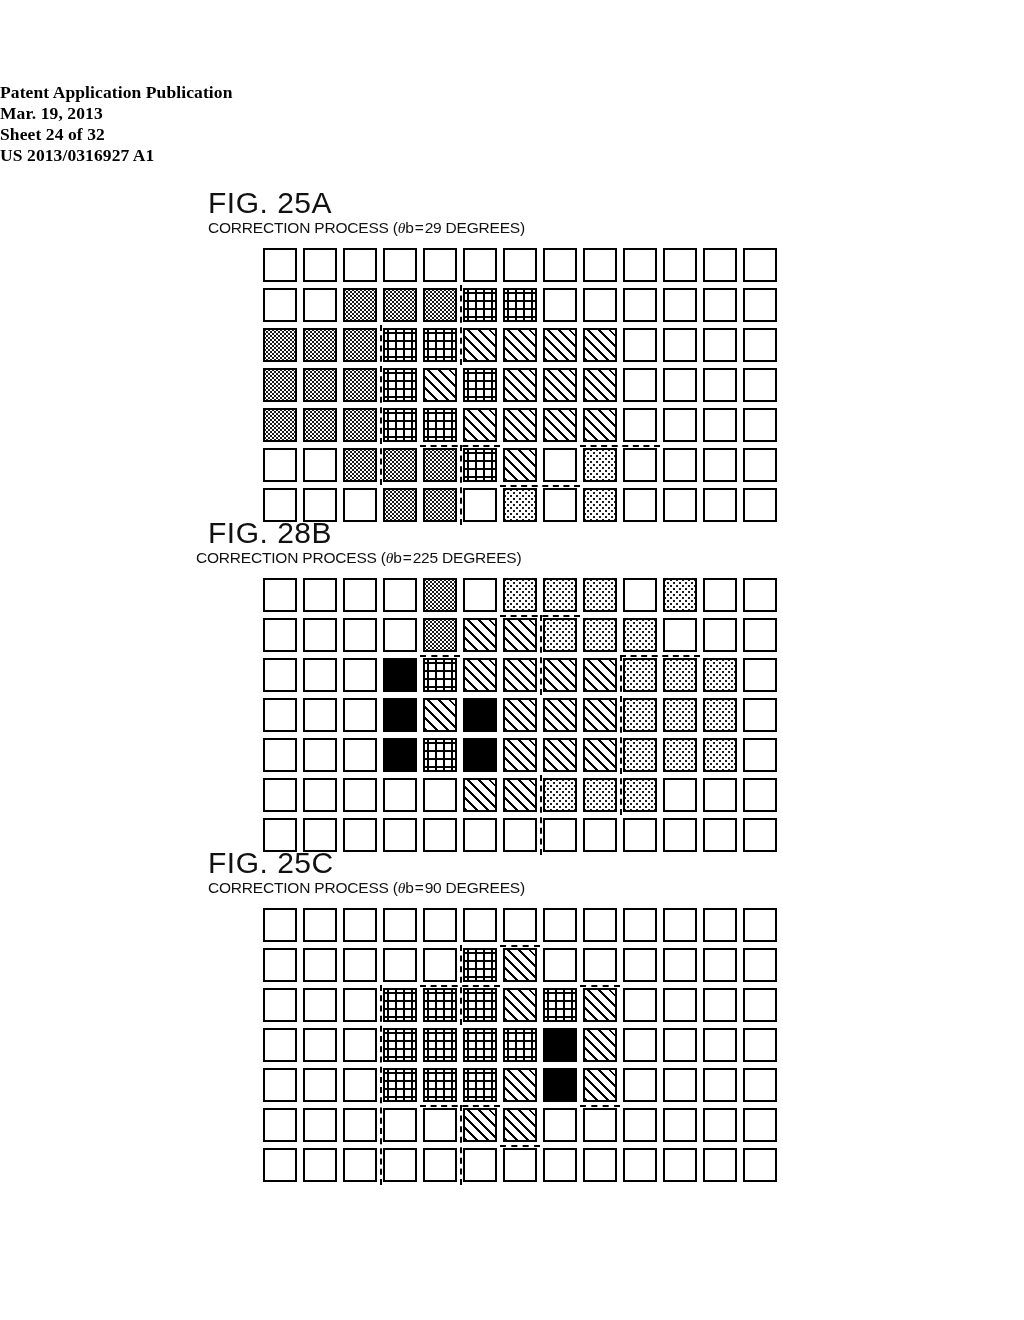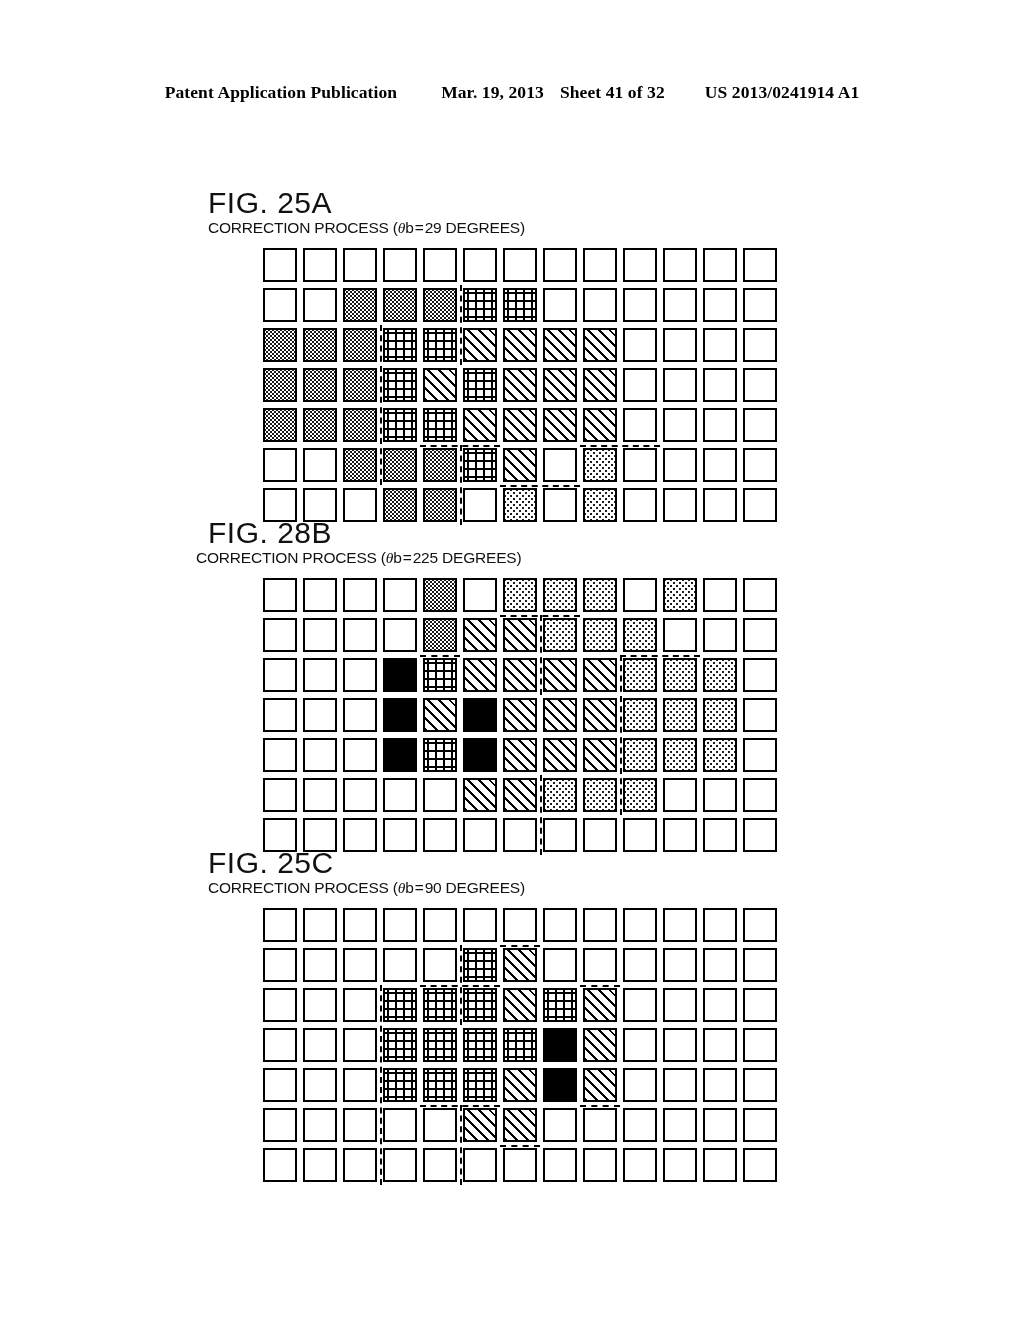--- a/index.html
+++ b/index.html
@@ -9,21 +9,21 @@
     position:relative;overflow:hidden;
   }
   .page{position:relative;width:1024px;height:1320px;}
 
   
   .hdr{
     position:absolute;left:0;top:82px;width:1024px;
     display:flex;justify-content:center;align-items:baseline;
     font-family:"Liberation Serif",serif;
     font-weight:bold;font-size:17.5px;color:#000;
-    letter-spacing:.1px;white-space:nowrap;
+    letter-spacing:.1px;white-space:nowrap;flex-direction:column;
   }
   .hdr .pub{margin-right:44px;}
   .hdr .dt{margin-right:16px;}
   .hdr .sh{margin-right:40px;}
   .hdr .pn{}
 
   
   .figblock{position:absolute;left:0;top:0;width:1024px;}
   .figtitle{
     position:absolute;
@@ -89,22 +89,22 @@
   .dash.v{border-left:2.6px dashed #000;width:0;}
 </style>
 </head>
 <body>
 
 <div class="page">
 
   <div class="hdr">
     <span class="pub">Patent Application Publication</span>
     <span class="dt">Mar. 19, 2013</span>
-    <span class="sh">Sheet 41 of 32</span>
-    <span class="pn">US 2013/0241914 A1</span>
+    <span class="sh">Sheet 24 of 32</span>
+    <span class="pn">US 2013/0316927 A1</span>
   </div>
 
   <div id="figures-root">
       <div class="figblock">
         <div class="figtitle figlabel" style="left: 208px; top: 186px;">FIG. 25A</div>
         <div class="figtitle figsub" style="left: 208px; top: 219px;"><span>CORRECTION PROCESS (</span><span class="th">θ</span><span>b = 29 DEGREES)</span></div>
         <div class="grid" style="left: 263px; top: 248px; width: 520px; height: 280px;">
           <div class="cell f-empty" style="left: 0px; top: 0px;">
             <div class="fill"></div>
           </div>

